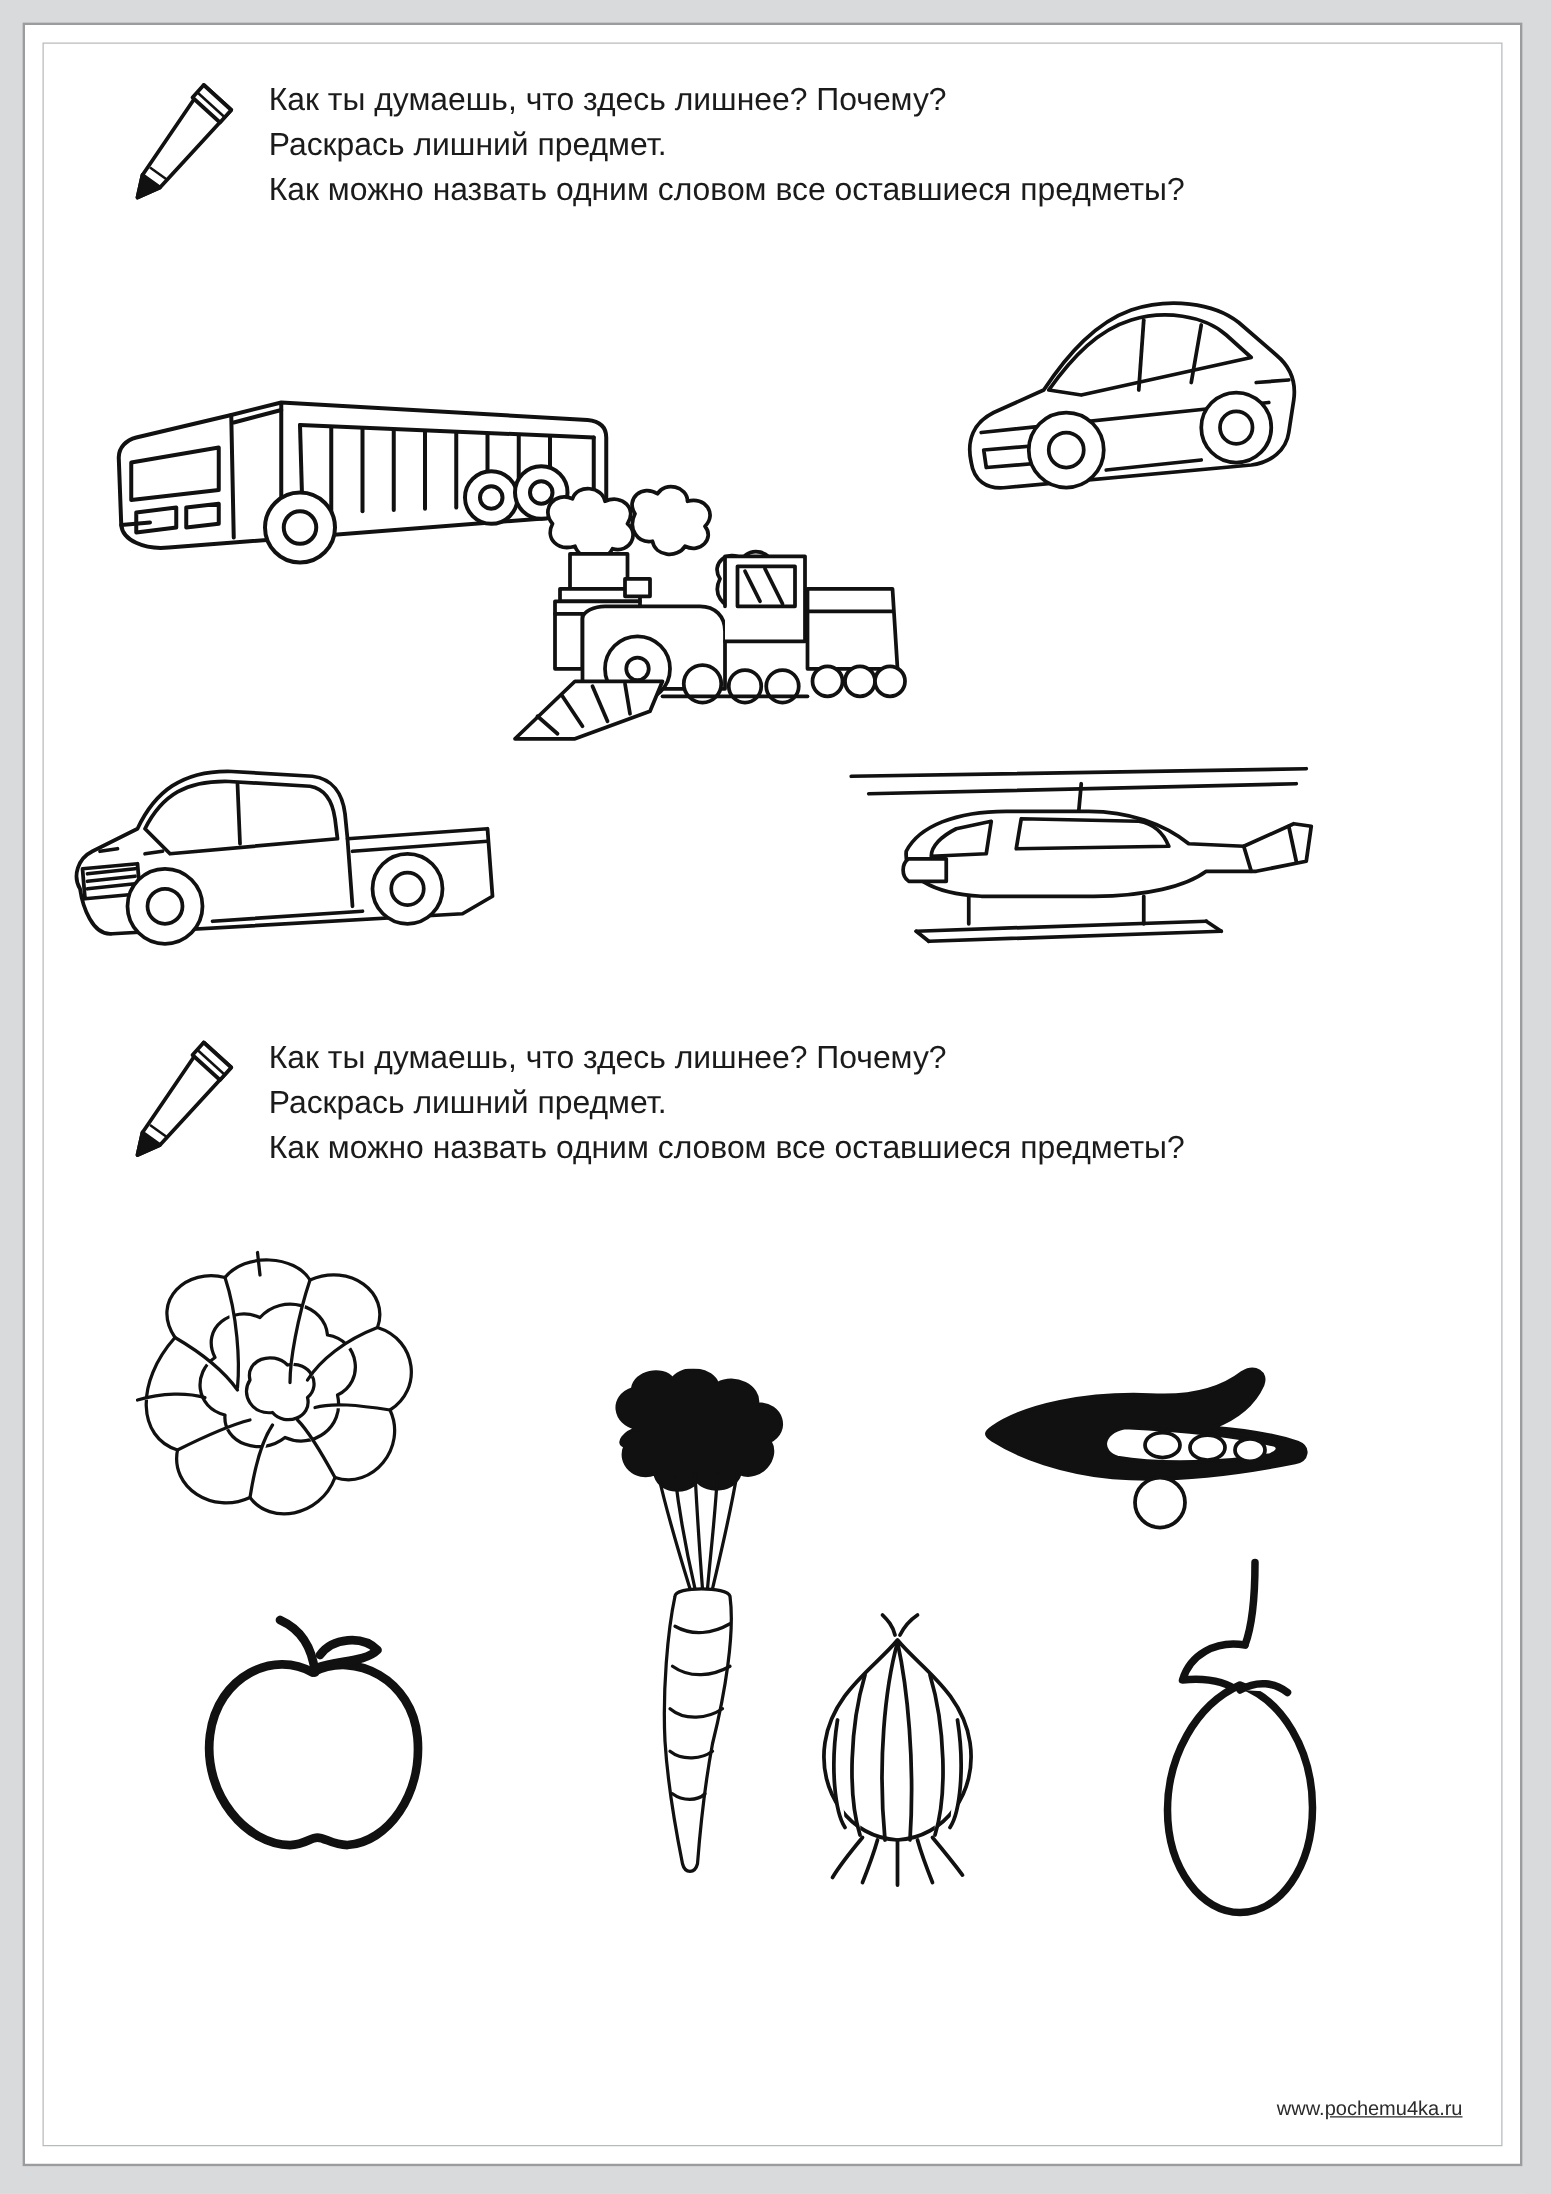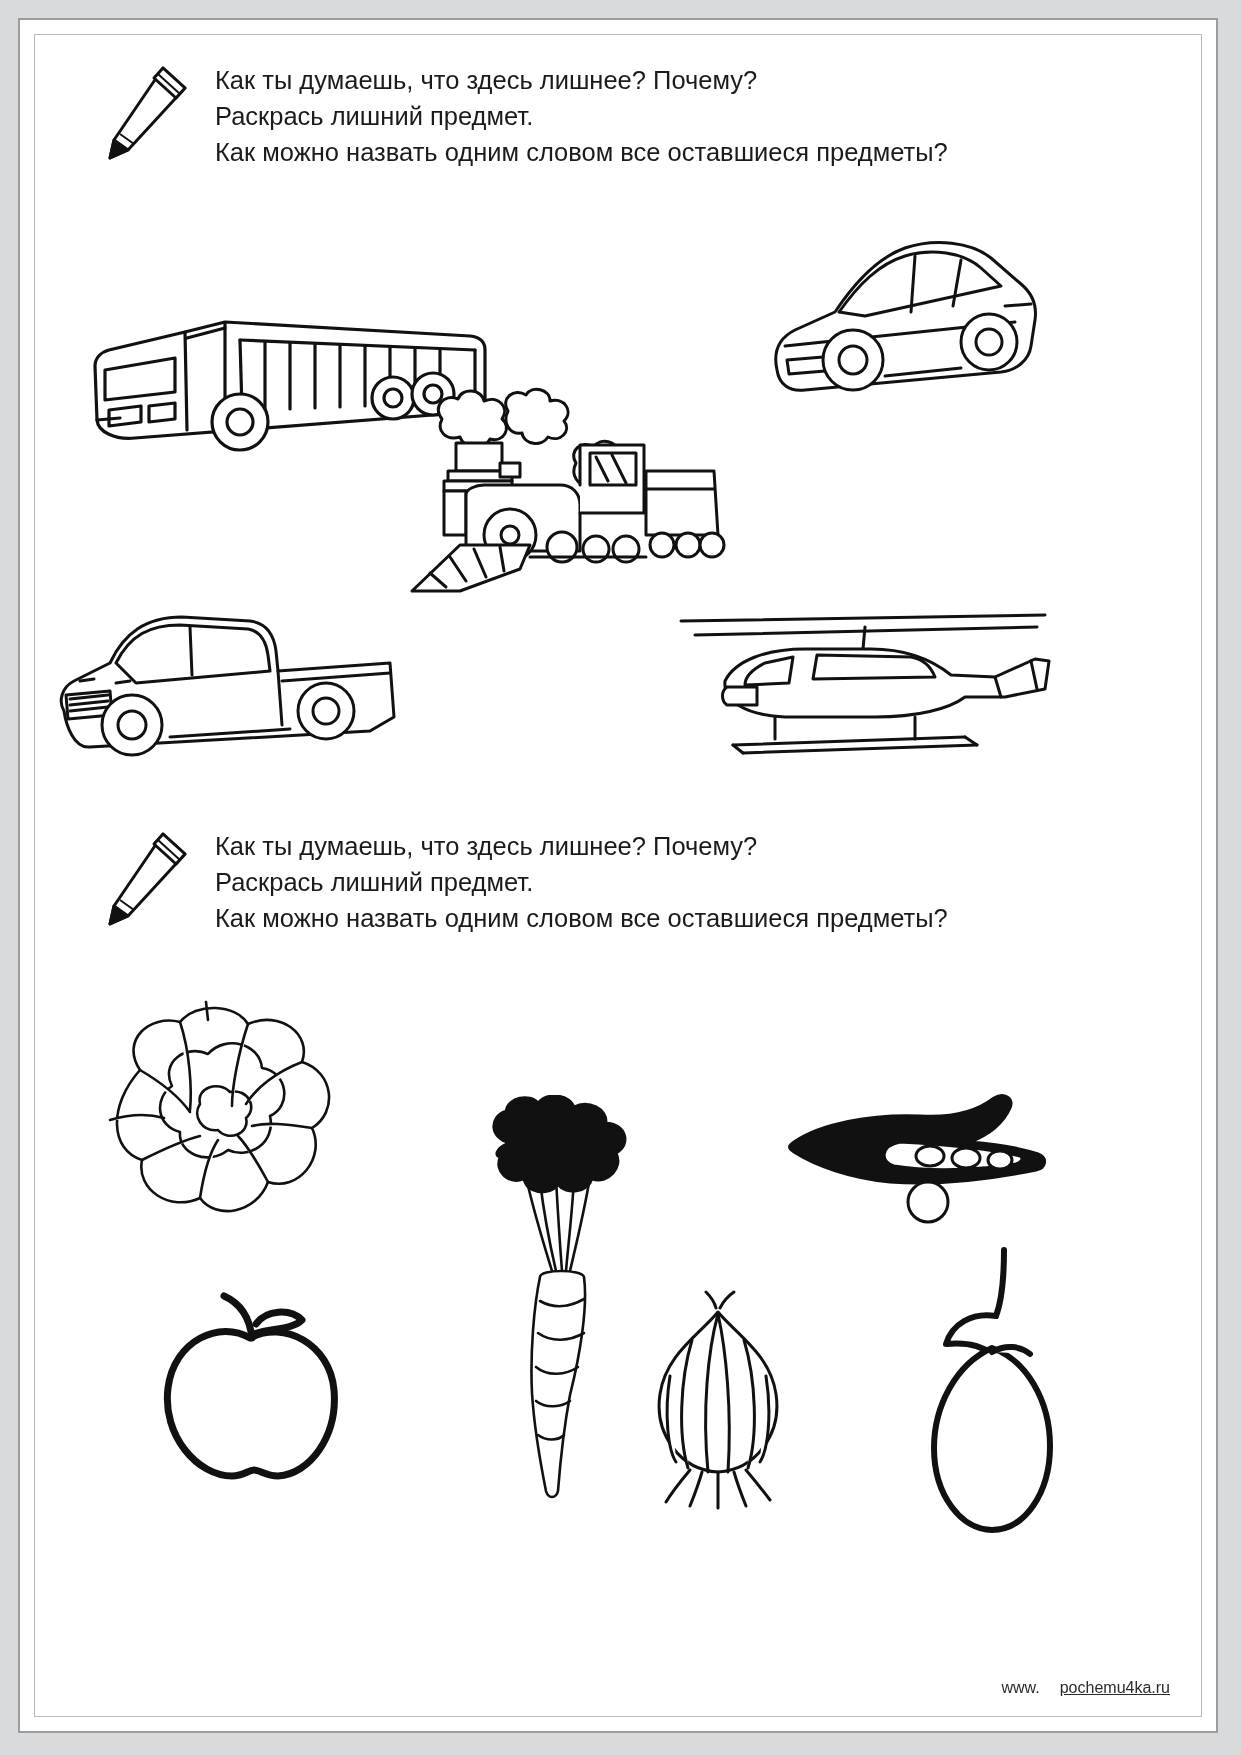--- a/index.html
+++ b/index.html
@@ -72,21 +72,21 @@
   }
   .fig svg { display: block; }
 
   .footer {
     position: absolute;
     right: 46px;
     bottom: 34px;
     font-size: 16px;
     color: #2b2b2b;
   }
-  .footer u { text-decoration: underline; margin-left: 20px; }
+  .footer u { text-decoration: underline; }
 </style>
 </head>
 <body>
 
 <div class="page">
   <div class="inner-frame"></div>
 
   <div class="task task-1">
     <div class="pencil">
       <svg viewBox="0 0 110 105" width="110" height="105">

